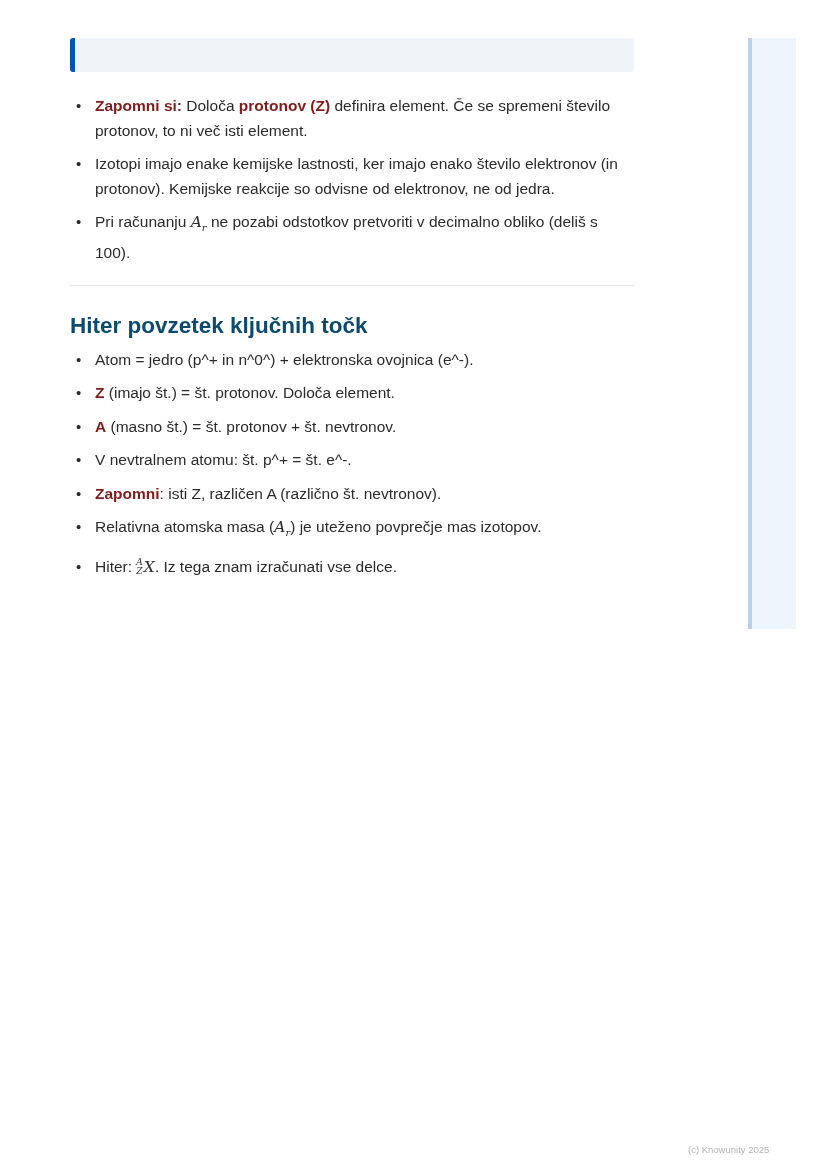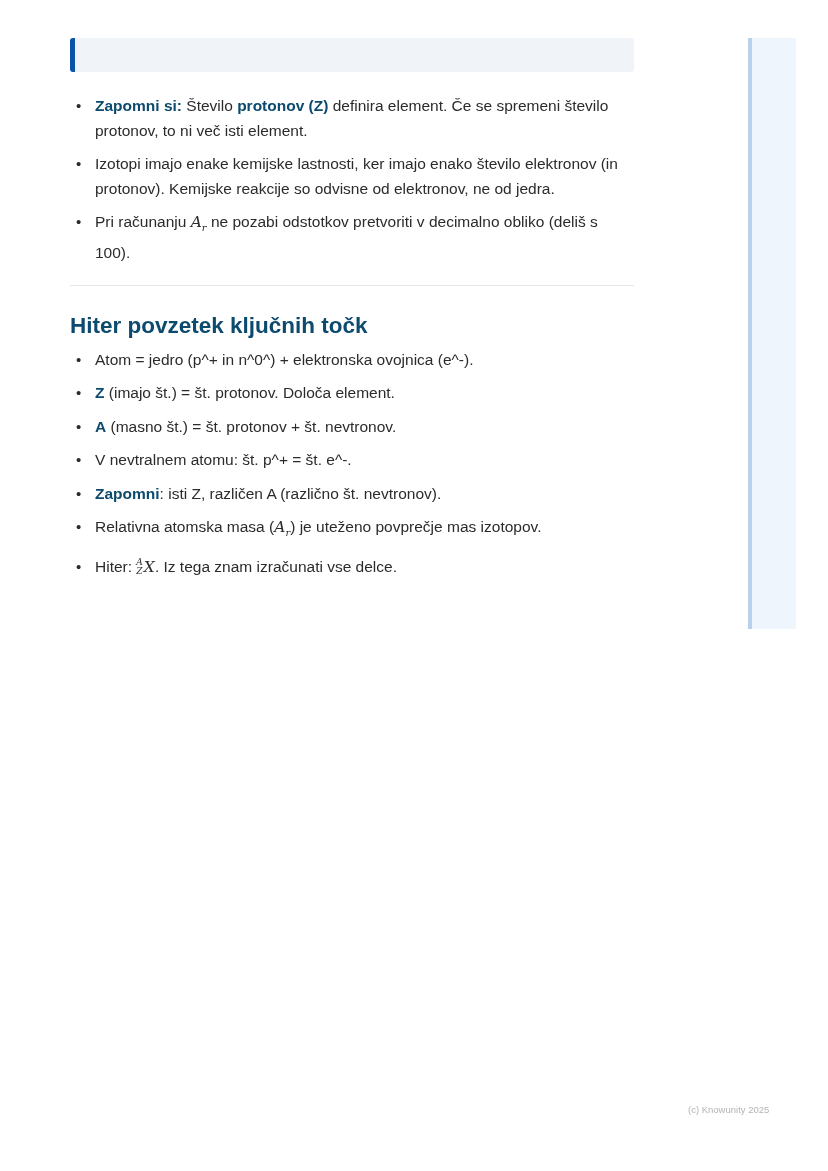--- a/index.html
+++ b/index.html
@@ -9,37 +9,37 @@
   .callout { height: 34px; background: #f0f3f7; border-left: 5px solid #0b53a8; border-radius: 3px; }
   ul { list-style: none; margin: 0; padding: 0; }
   li { position: relative; padding-left: 25px; font-size: 15.5px; line-height: 25px; }
   li::before { content: "\2022"; position: absolute; left: 6px; top: 0; font-size: 15px; color: #2b2b2b; }
   .notes { margin-top: 21px; }
   .notes li { margin-bottom: 8px; }
   .divider { height: 1px; background: #e6e6e6; margin-top: 20px; }
   h2 { margin: 25px 0 0 0; font-size: 22.5px; font-weight: bold; color: #0c4a6e; line-height: 30px; }
   .summary { margin-top: 6px; }
   .summary li { margin-bottom: 8.4px; }
-  b { font-weight: bold; color: #0c4a6e; }
+  b { font-weight: bold; color: #7f1d1d; }
   .math { font-family: "DejaVu Serif", "Liberation Serif", serif; font-style: italic; }
   .math sub { font-size: 10px; font-style: italic; }
   .iso { display: inline-flex; flex-direction: column; vertical-align: middle; font-size: 9px; line-height: 9px;
          font-family: "DejaVu Serif", serif; font-style: italic; margin-right: 1px; }
   .sidebar { position: absolute; left: 748px; top: 38px; width: 44px; height: 591px; background: #eef5fd;
              border-left: 4px solid #b9d2ec; }
-  .footer { position: absolute; left: 688px; top: 1104px; font-size: 9.5px; color: #b4b4b4; }
+  .footer { position: absolute; left: 688px; top: 1144px; font-size: 9.5px; color: #b4b4b4; }
 </style>
 </head>
 <body>
 
 <div class="main">
   <div class="callout"></div>
 
   <ul class="notes">
-    <li><b>Zapomni si:</b><span> Število </span><b>protonov (Z)</b><span> definira element. Če se spremeni število protonov, to ni več isti element.</span></li>
+    <li><b>Zapomni si:</b><span> Določa </span><b>protonov (Z)</b><span> definira element. Če se spremeni število protonov, to ni več isti element.</span></li>
     <li><span>Izotopi imajo enake kemijske lastnosti, ker imajo enako število elektronov (in protonov). Kemijske reakcije so odvisne od elektronov, ne od jedra.</span></li>
     <li><span>Pri računanju </span><span class="math"><span>A</span><sub>r</sub></span><span> ne pozabi odstotkov pretvoriti v decimalno obliko (deliš s 100).</span></li>
   </ul>
 
   <div class="divider"></div>
 
   <h2>Hiter povzetek ključnih točk</h2>
 
   <ul class="summary">
     <li><span>Atom = jedro (p^+ in n^0^) + elektronska ovojnica (e^-).</span></li>

